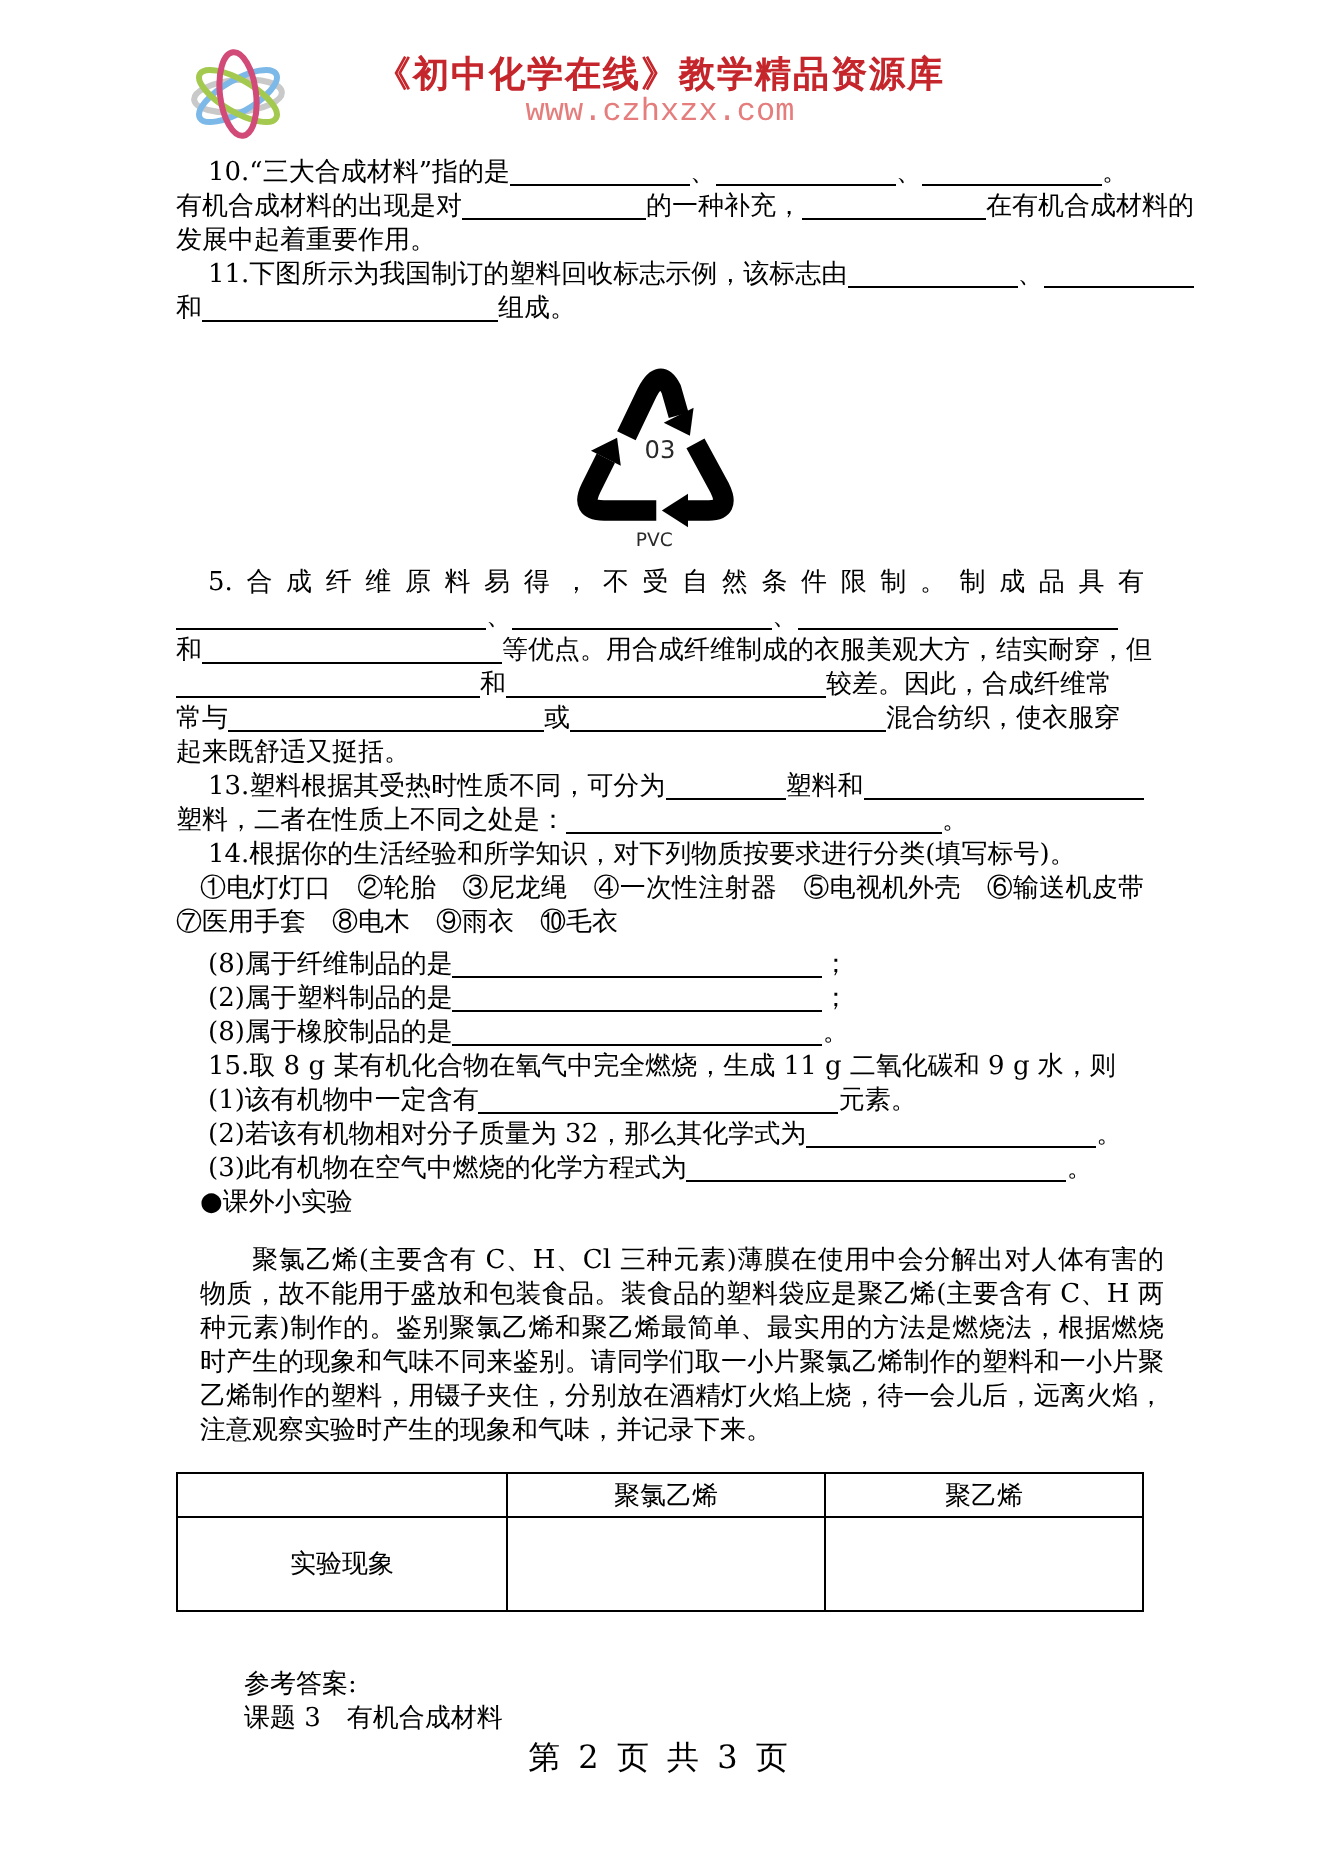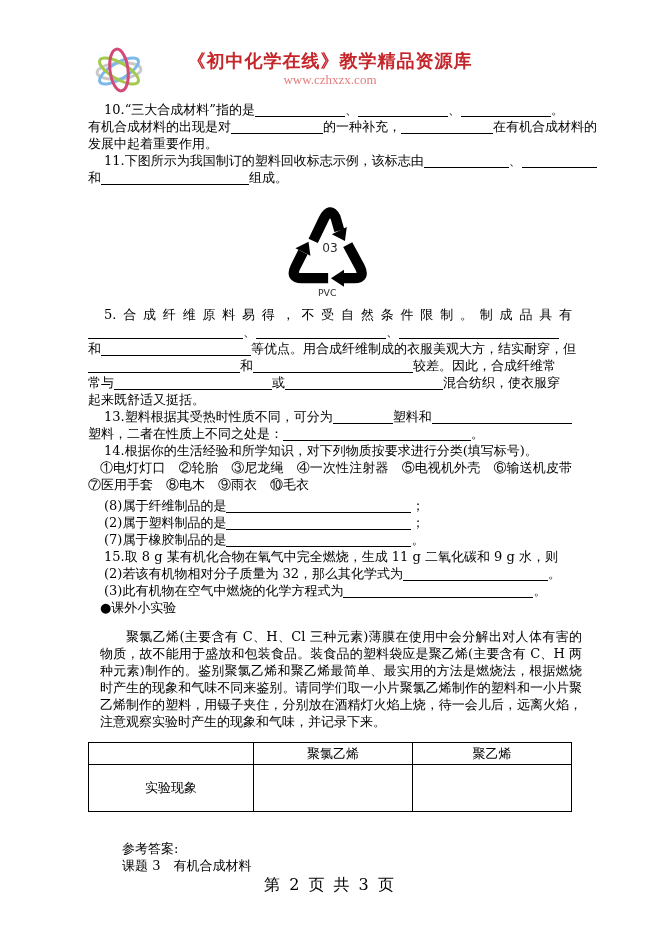--- a/index.html
+++ b/index.html
@@ -1,36 +1,36 @@
 <!DOCTYPE html>
 <html><head>
 <meta charset="utf-8">
 <style>
   html,body { margin:0; padding:0; background:#ffffff; }
   .page {
     position:relative;
     width:661px; height:935px;
     background:#ffffff;
     box-sizing:border-box;
-    padding:45px 89px 0 88px;
+    padding:22px 89px 0 88px;
     font-family:"DejaVu Serif","Liberation Serif",serif;
     font-size:13px; color:#000;
     overflow:hidden;
   }
   
   .brand { position:relative; height:56px; margin-bottom:0; }
   .brand-logo { position:absolute; left:4px; top:0; width:54px; height:52px; }
   .brand-text { text-align:center; padding-top:5px; }
   .brand-title {
     color:#c5262b; font-weight:bold; font-size:18px;
     letter-spacing:1px; line-height:22px;
   }
   .brand-url {
-    color:#e57d7d; font-size:13px; line-height:13px; margin-top:1px;
-    font-family:Liberation Serif, serif;
+    color:#e57d7d; font-size:16px; line-height:13px; margin-top:1px;
+    font-family:Liberation Mono, monospace;
   }
   
   .line { line-height:17px; height:17px; white-space:nowrap; }
   .ind  { text-indent:16px; }
   .ind2 { text-indent:12px; }
   .spread { text-align:justify; text-align-last:justify; }
   .blank {
     display:inline-block;
     border-bottom:1px solid #000;
     height:13px; vertical-align:-3px;
@@ -150,25 +150,28 @@
   <div class="line">
     <span>⑦医用手套　⑧电木　⑨雨衣　⑩毛衣</span>
   </div>
   <div class="line ind gap4">
     <span>(8)属于纤维制品的是</span><span class="blank" style="width:185px"></span><span>；</span>
   </div>
   <div class="line ind">
     <span>(2)属于塑料制品的是</span><span class="blank" style="width:185px"></span><span>；</span>
   </div>
   <div class="line ind">
-    <span>(7)属于橡胶制品的是</span><span class="blank" style="width:185px"></span><span>。</span>
+    <span>(8)属于橡胶制品的是</span><span class="blank" style="width:185px"></span><span>。</span>
   </div>
 
   <div class="line ind">
     <span>15.取 8 g 某有机化合物在氧气中完全燃烧，生成 11 g 二氧化碳和 9 g 水，则</span>
+  </div>
+  <div class="line ind">
+    <span>(1)该有机物中一定含有</span><span class="blank" style="width:180px"></span><span>元素。</span>
   </div>
   <div class="line ind">
     <span>(2)若该有机物相对分子质量为 32，那么其化学式为</span><span class="blank" style="width:145px"></span><span>。</span>
   </div>
   <div class="line ind">
     <span>(3)此有机物在空气中燃烧的化学方程式为</span><span class="blank" style="width:190px"></span><span>。</span>
   </div>
 
   <div class="line ind2">
     <span>●课外小实验</span>

